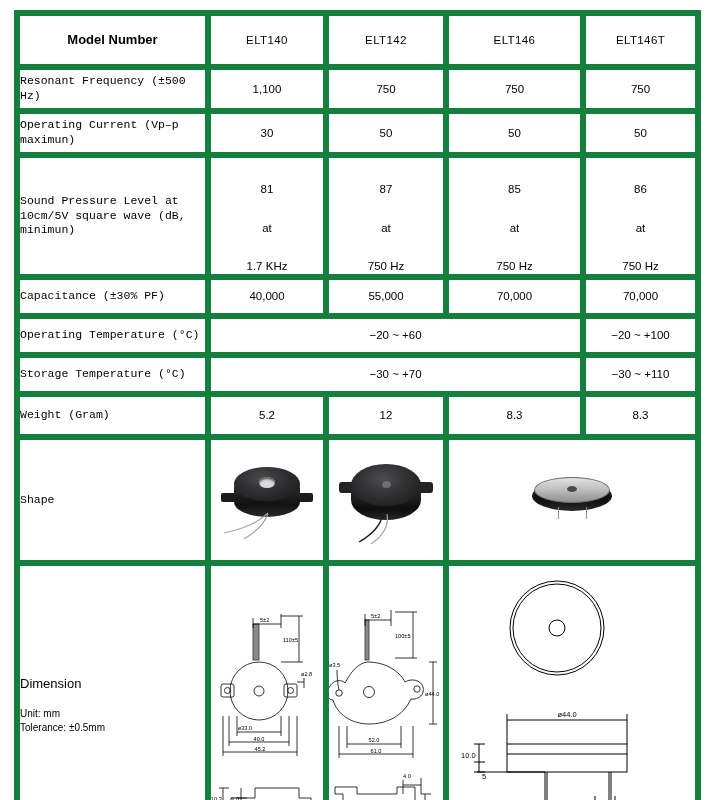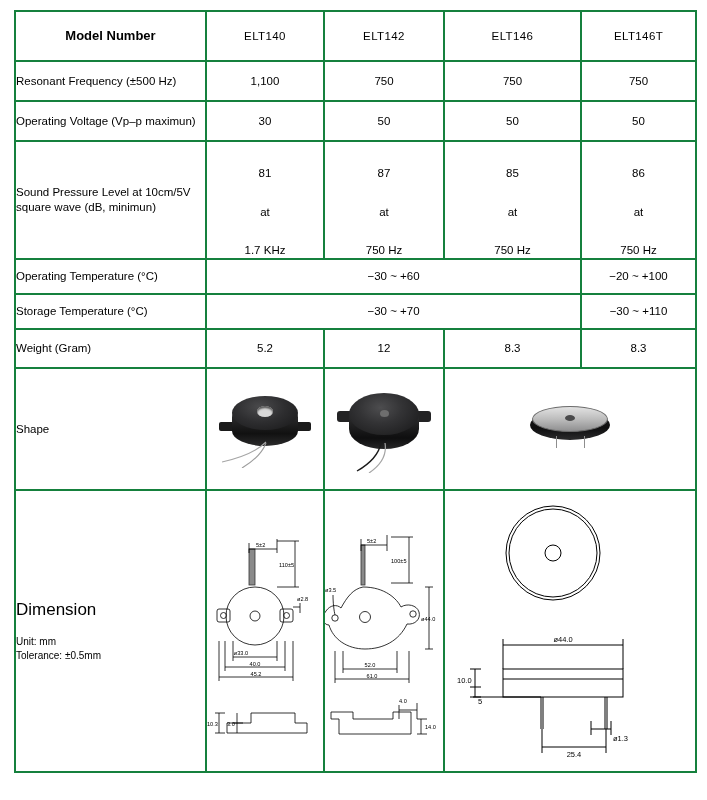--- a/index.html
+++ b/index.html
@@ -15,21 +15,21 @@
     box-sizing:border-box;
     padding:10px 12px 8px 14px;
   }
   table.spec{
     width:681px;
     border-collapse:collapse;
     table-layout:fixed;
     border:2px solid #000;
   }
   table.spec td,table.spec th{
-    border:2px solid #15803d;
+    border:6px solid #15803d;
     padding:0;
     vertical-align:middle;
     font-weight:normal;
     font-size:11.5px;
     line-height:1.28;
     background:#fff;
   }
   
   col.c-label{width:191px;}
   col.c-d1{width:118px;}
@@ -45,40 +45,41 @@
     letter-spacing:.4px;
   }
   thead th.model-head{
     font-weight:bold;
     font-size:13px;
     letter-spacing:0;
   }
   .lbl{
     padding:6px 0 6px 11px;
     text-align:left;
+    font-family:Liberation Mono, monospace;
   }
   .val{
     text-align:center;
     padding:6px 2px;
   }
   .val .stack{display:block;margin-top:24px;}
   .row-rf td,.row-ov td{height:38px;}
   .row-spl td{height:48px;}
   .row-cc td{height:48px;}
   .row-cap td{height:33px;}
   .row-ot td,.row-st td{height:33px;}
   .row-wt td{height:37px;}
   .row-shape td{height:120px;}
   .row-dim td{height:280px;}
 
   .dimlabel{
     padding:0 0 0 11px;
     vertical-align:middle;
   }
-  .dimlabel .title{font-size:17px;display:block;margin-bottom:14px;}
+  .dimlabel .title{font-size:13px;display:block;margin-bottom:14px;}
   .dimlabel .unit{font-size:10px;display:block;line-height:1.45;}
 
   .shapecell{position:relative;}
   .figwrap{position:relative;width:100%;height:100%;}
 
   
   .buzzA{position:absolute;left:50%;top:50%;transform:translate(-50%,-50%);width:86px;height:70px;}
   .buzzA .tab{position:absolute;top:28px;width:16px;height:9px;background:#1b1b1b;border-radius:2px;}
   .buzzA .tabL{left:-3px;}
   .buzzA .tabR{right:-3px;}
@@ -147,21 +148,21 @@
           <span class="stack">(±500 Hz)</span>
         </td>
         <td class="val">1,100</td>
         <td class="val">750</td>
         <td class="val">750</td>
         <td class="val">750</td>
       </tr>
 
       <tr class="row-ov">
         <td class="lbl">
-          <span class="stack">Operating Voltage</span>
+          <span class="stack">Operating Current</span>
           <span class="stack">(Vp–p maximun)</span>
         </td>
         <td class="val">30</td>
         <td class="val">50</td>
         <td class="val">50</td>
         <td class="val">50</td>
       </tr>
 
       <tr class="row-spl">
         <td class="lbl">
@@ -185,24 +186,31 @@
           <span class="stack">750 Hz</span>
         </td>
         <td class="val">
           <span class="stack">86</span>
           <span class="stack">at</span>
           <span class="stack">750 Hz</span>
         </td>
       </tr>
 
 
+      <tr class="row-cap">
+        <td class="lbl">Capacitance (±30% PF)</td>
+        <td class="val">40,000</td>
+        <td class="val">55,000</td>
+        <td class="val">70,000</td>
+        <td class="val">70,000</td>
+      </tr>
 
       <tr class="row-ot">
         <td class="lbl">Operating Temperature (°C)</td>
-        <td class="val" colspan="3">−30 ~ +60</td>
+        <td class="val" colspan="3">−20 ~ +60</td>
         <td class="val">−20 ~ +100</td>
       </tr>
 
       <tr class="row-st">
         <td class="lbl">Storage Temperature (°C)</td>
         <td class="val" colspan="3">−30 ~ +70</td>
         <td class="val">−30 ~ +110</td>
       </tr>
 
       <tr class="row-wt">

